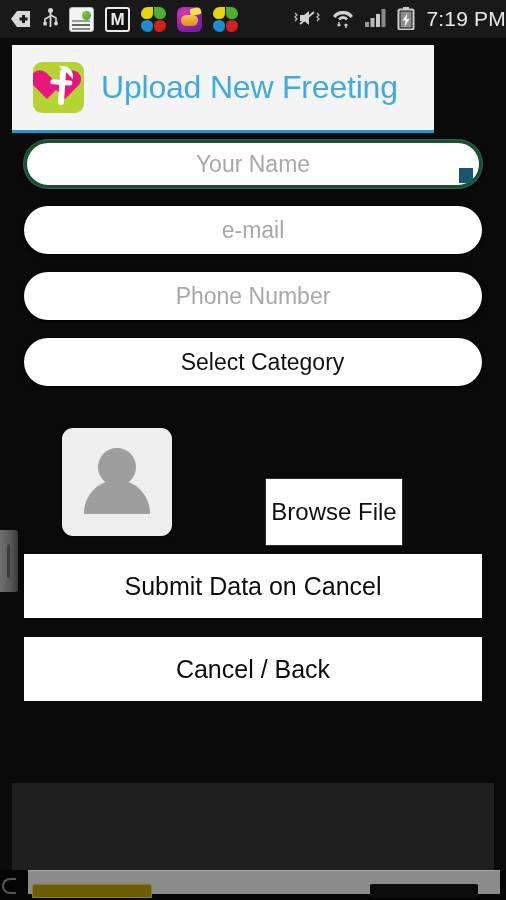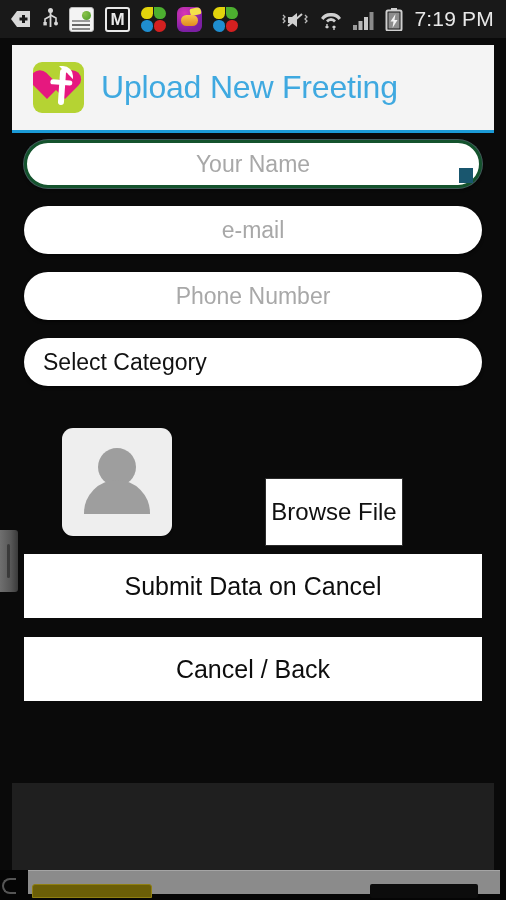--- a/index.html
+++ b/index.html
@@ -16,21 +16,21 @@
   }
 
   
   .statusbar {
     position:absolute; left:0; top:0;
     width:506px; height:38px;
     background:#191919;
     display:flex; align-items:center;
   }
   .sb-left { display:flex; align-items:center; gap:11px; padding-left:10px; }
-  .sb-right { display:flex; align-items:flex-end; gap:9px; margin-left:auto; padding-right:12px; }
+  .sb-right { display:flex; align-items:flex-start; gap:9px; margin-left:auto; padding-right:0; }
   .sb-ico { display:block; }
   .clock {
     color:#e8e8e8; font-size:21px; letter-spacing:0.2px;
     font-family:"Liberation Sans", sans-serif;
     padding-left:2px;
   }
   .appicon { width:25px; height:25px; border-radius:3px; position:relative; overflow:hidden; }
   .ai-recharge { background:#f3f3f3; border:1px solid #bcbcbc; }
   .ai-recharge::after{
     content:""; position:absolute; right:2px; top:3px;
@@ -69,21 +69,21 @@
   }
 
   
   .app {
     position:absolute; left:0; top:38px;
     width:506px; height:862px;
     background:#0a0a0a;
   }
   .appbar {
     position:absolute; left:12px; top:7px;
-    width:482px; height:88px;
+    width:422px; height:88px;
     background:#f4f4f4;
     display:flex; align-items:center;
     border-bottom:3px solid #1b9ad6;
   }
   .brand-logo {
     margin-left:21px;
     width:51px; height:51px;
     border-radius:9px;
     background:#b5d333;
     position:relative; overflow:hidden;
@@ -139,21 +139,21 @@
     display:flex; align-items:center; justify-content:center;
     box-shadow:0 2px 3px rgba(0,0,0,0.55);
     font-size:23px;
     color:#a8a8a8;
   }
   .field.focused {
     border:3px solid #14532d;
     box-shadow:0 0 0 1px rgba(154,212,215,.4), 0 2px 3px rgba(0,0,0,0.55);
   }
   .field.select {
-    justify-content:flex-start;
+    justify-content:center;
     padding-left:19px;
     color:#121212;
   }
   .scroll-indicator{
     position:absolute; right:6px; top:25px;
     width:14px; height:15px;
     background:#19566e;
   }
 
   

